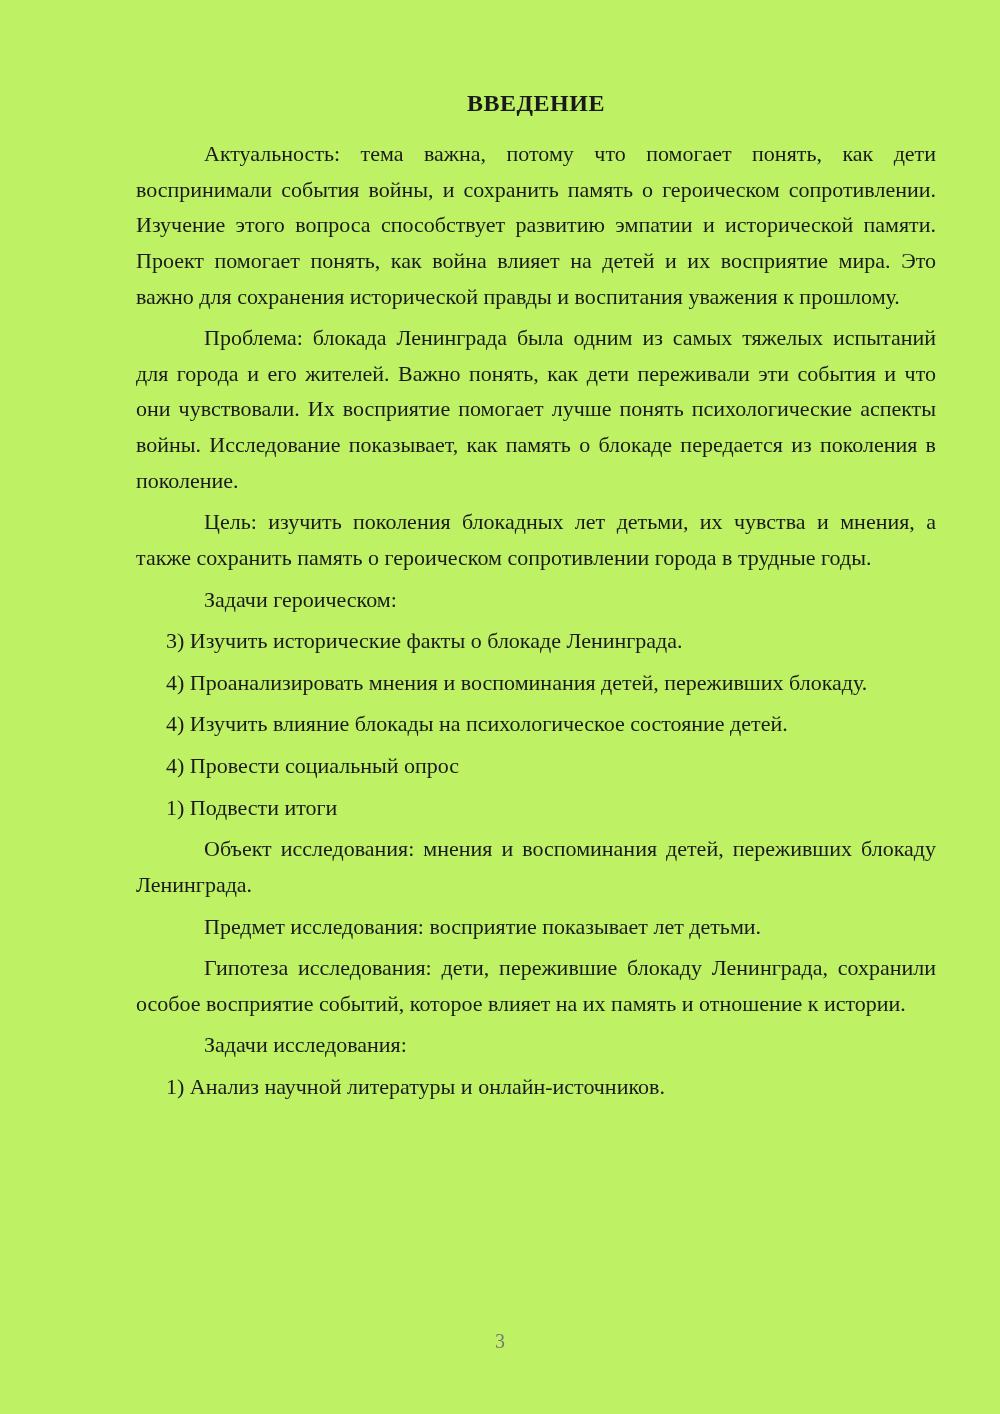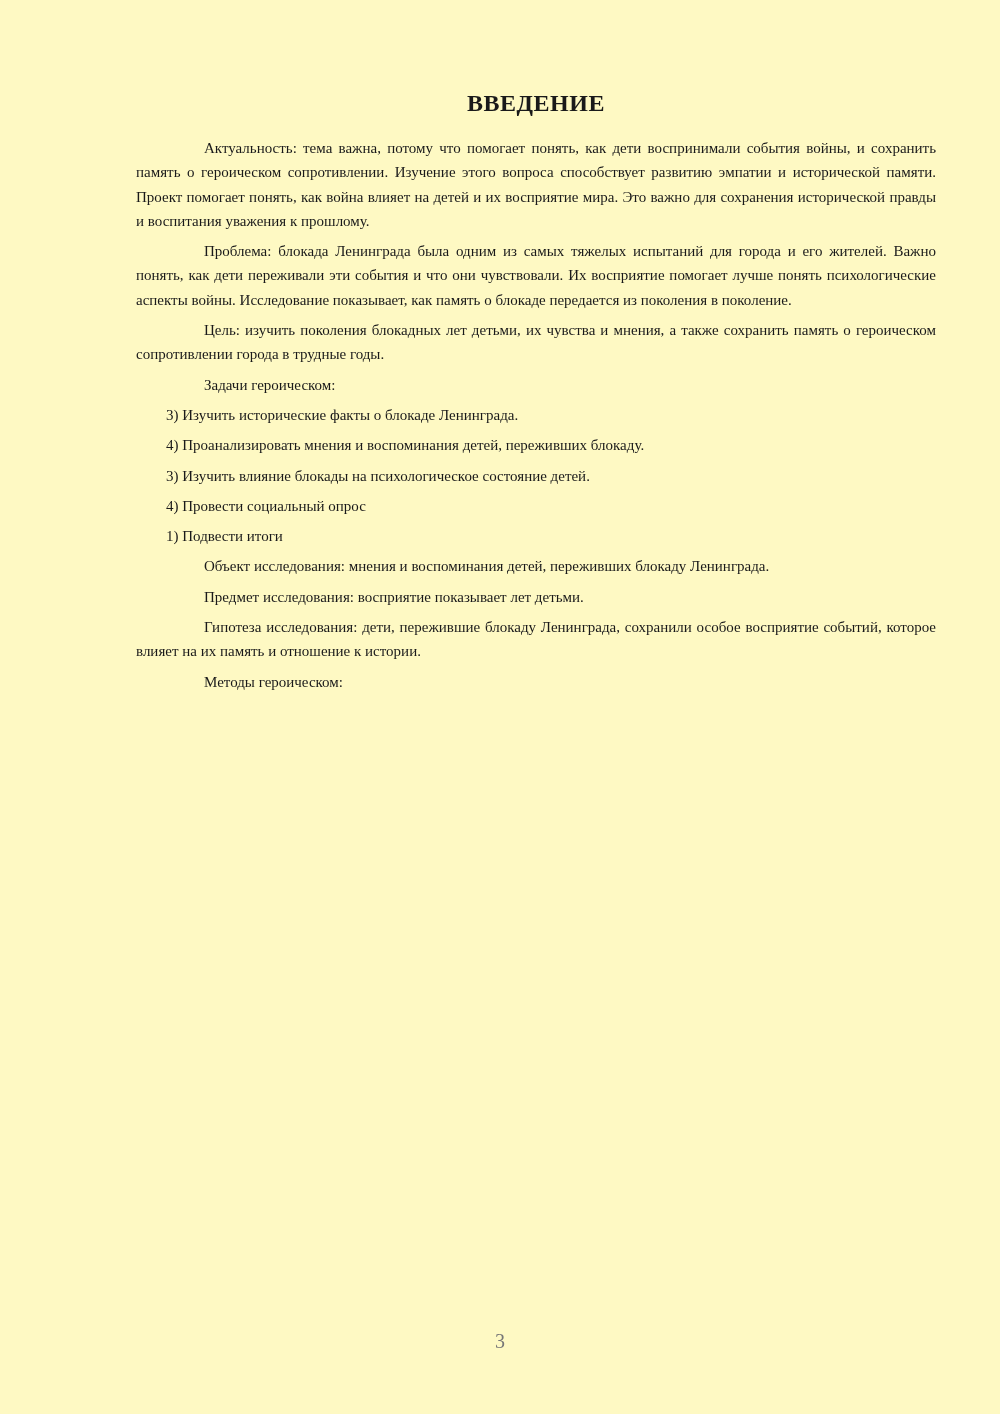--- a/index.html
+++ b/index.html
@@ -12,21 +12,21 @@
   body {
     font-family: "Liberation Serif", "DejaVu Serif", serif;
     color: #1a1a1a;
   }
 
   .page {
     position: relative;
     width: 1000px;
     height: 1414px;
     margin: 0 auto;
-    background: #fef9c3;
+    background: #bef264;
     box-sizing: border-box;
     overflow: hidden;
   }
 
   .content {
     position: absolute;
     left: 136px;
     top: 88px;
     width: 800px;
   }
@@ -34,21 +34,21 @@
   .doc-heading {
     font-size: 24px;
     font-weight: bold;
     text-align: center;
     letter-spacing: 0.5px;
     margin: 0 0 18px 0;
     line-height: 1.25;
   }
 
   .para {
-    font-size: 15px;
+    font-size: 22px;
     line-height: 1.62;
     text-align: justify;
     text-align-last: left;
     text-justify: inter-word;
     margin: 0 0 6px 0;
     hyphens: none;
   }
 
   .para.indent {
     text-indent: 68px;
@@ -88,32 +88,33 @@
     <p class="para indent">Проблема: блокада Ленинграда была одним из самых тяжелых испытаний для города и его жителей. Важно понять, как дети переживали эти события и что они чувствовали. Их восприятие помогает лучше понять психологические аспекты войны. Исследование показывает, как память о блокаде передается из поколения в поколение.</p>
 
     <p class="para indent">Цель: изучить поколения блокадных лет детьми, их чувства и мнения, а также сохранить память о героическом сопротивлении города в трудные годы.</p>
 
     <p class="para indent tight">Задачи героическом:</p>
 
     <p class="para list-item">3) Изучить исторические факты о блокаде Ленинграда.</p>
 
     <p class="para list-item">4) Проанализировать мнения и воспоминания детей, переживших блокаду.</p>
 
-    <p class="para list-item">3) Изучить влияние блокады на психологическое состояние детей.</p>
+    <p class="para list-item">4) Изучить влияние блокады на психологическое состояние детей.</p>
 
     <p class="para list-item">4) Провести социальный опрос</p>
 
     <p class="para list-item">1) Подвести итоги</p>
 
     <p class="para indent">Объект исследования: мнения и воспоминания детей, переживших блокаду Ленинграда.</p>
 
     <p class="para indent">Предмет исследования: восприятие показывает лет детьми.</p>
 
     <p class="para indent">Гипотеза исследования: дети, пережившие блокаду Ленинграда, сохранили особое восприятие событий, которое влияет на их память и отношение к истории.</p>
 
-    <p class="para indent tight">Методы героическом:</p>
+    <p class="para indent tight">Задачи исследования:</p>
 
+    <p class="para list-item">1) Анализ научной литературы и онлайн-источников.</p>
 
   </div>
 
   <div class="page-number">3</div>
 
 </div>
 
 </body></html>

